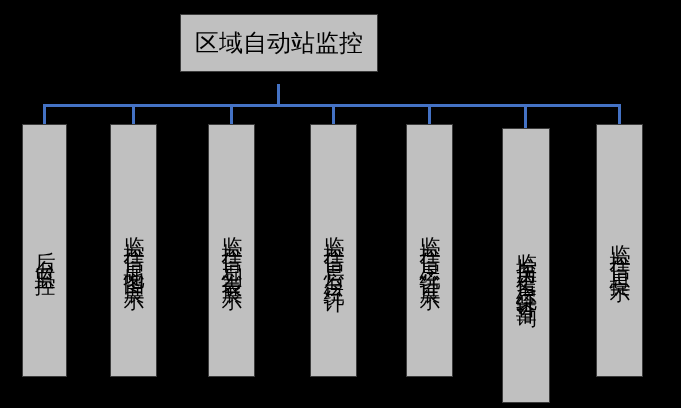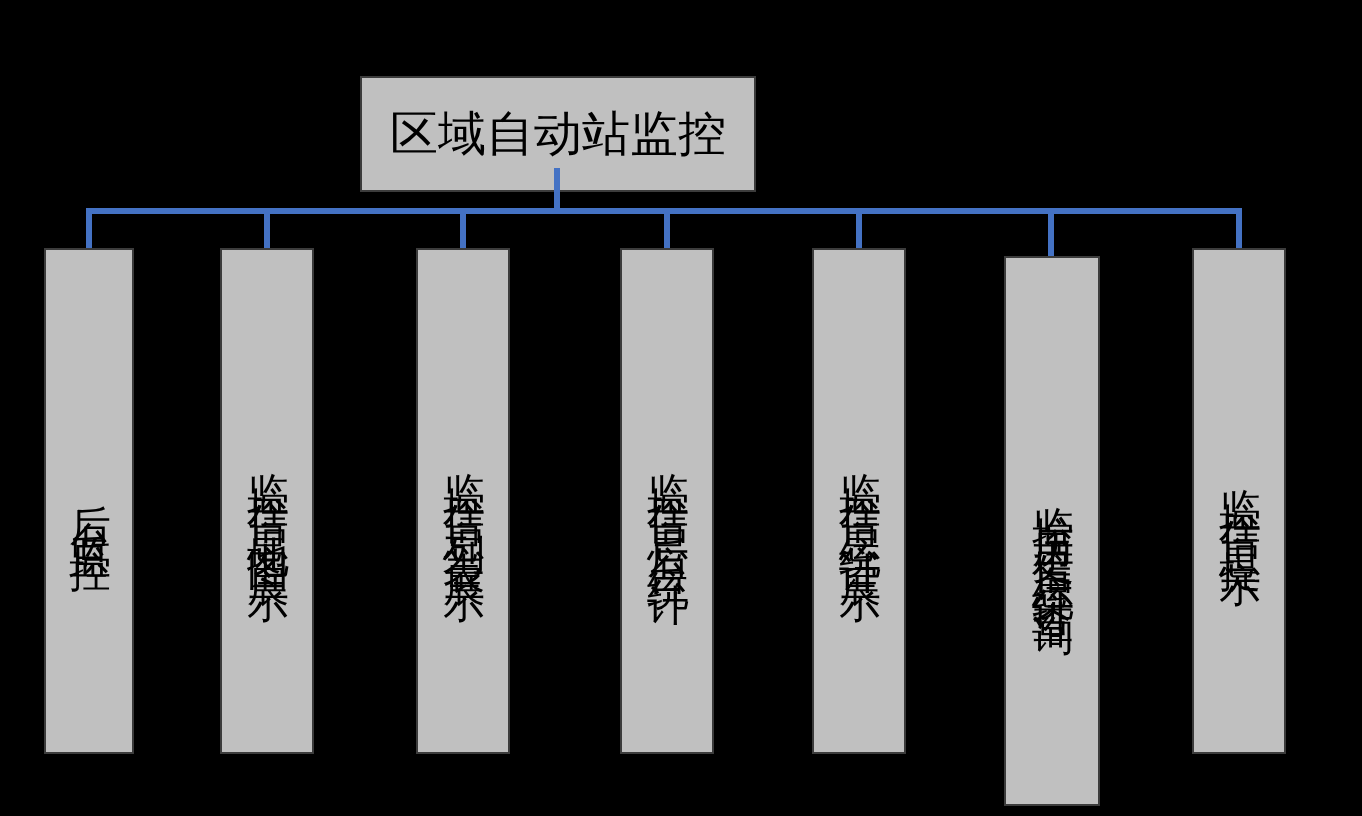--- a/index.html
+++ b/index.html
@@ -16,21 +16,21 @@
     position: absolute;
     background: var(--node-fill, #c0c0c0);
     border: 1px solid var(--node-border, #3c3c3c);
     color: var(--text, #000);
     display: flex;
     align-items: center;
     justify-content: center;
     text-align: center;
   }
   .root {
-    left: 180px; top: 38px; width: 198px; height: 58px;
+    left: 180px; top: 14px; width: 198px; height: 58px;
     font-size: 24px;
     white-space: nowrap;
   }
   .leaf { top: 124px; height: 253px; }
   .leaf.tall { top: 128px; height: 275px; }
   .vtext {
     writing-mode: vertical-lr;
     text-orientation: upright;
     font-size: 21px;
     line-height: 1;

